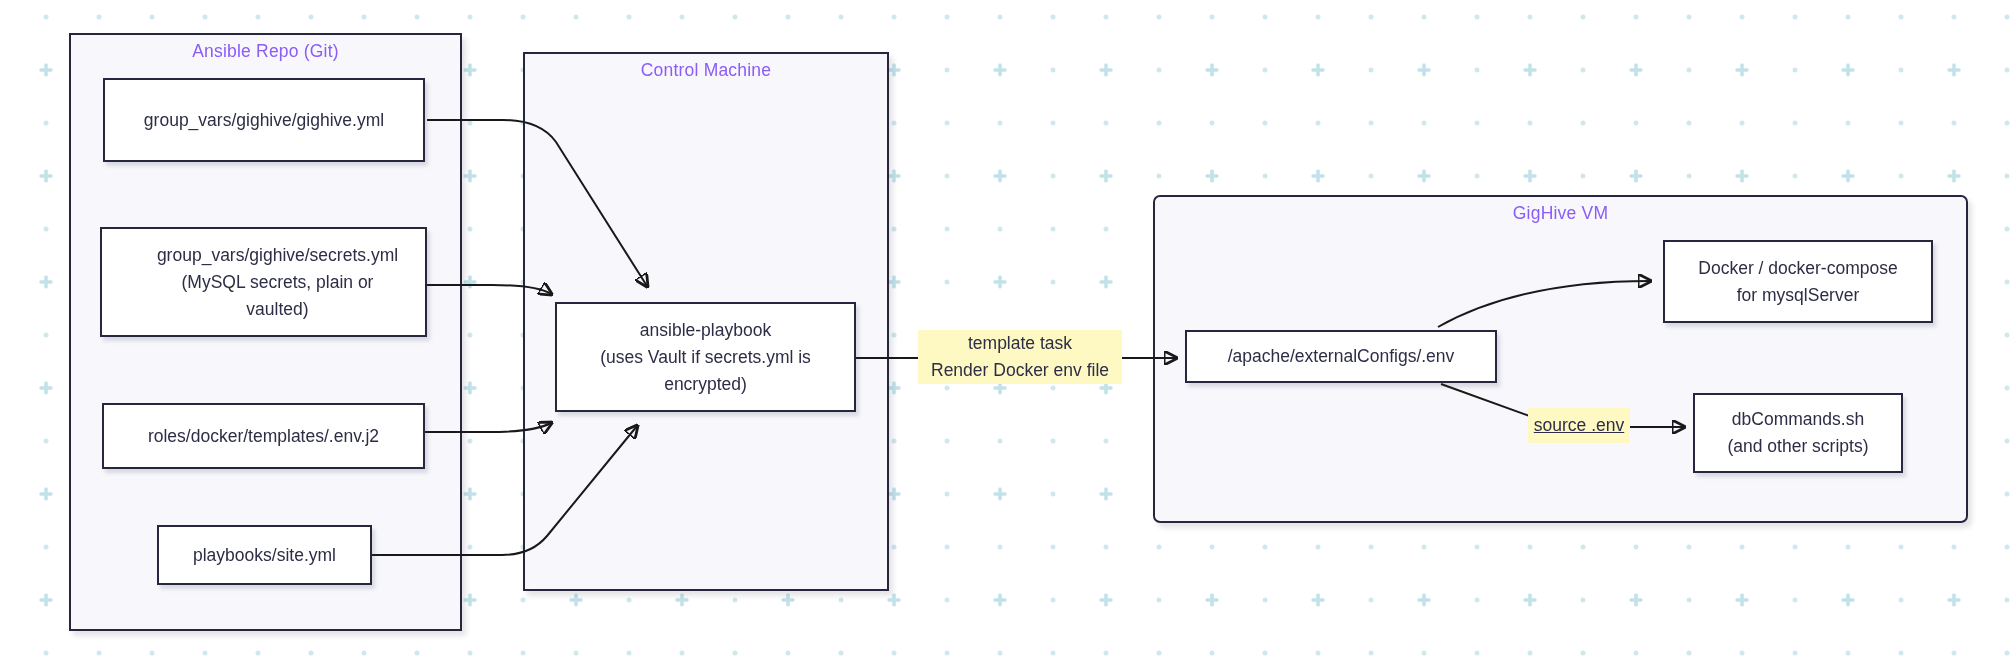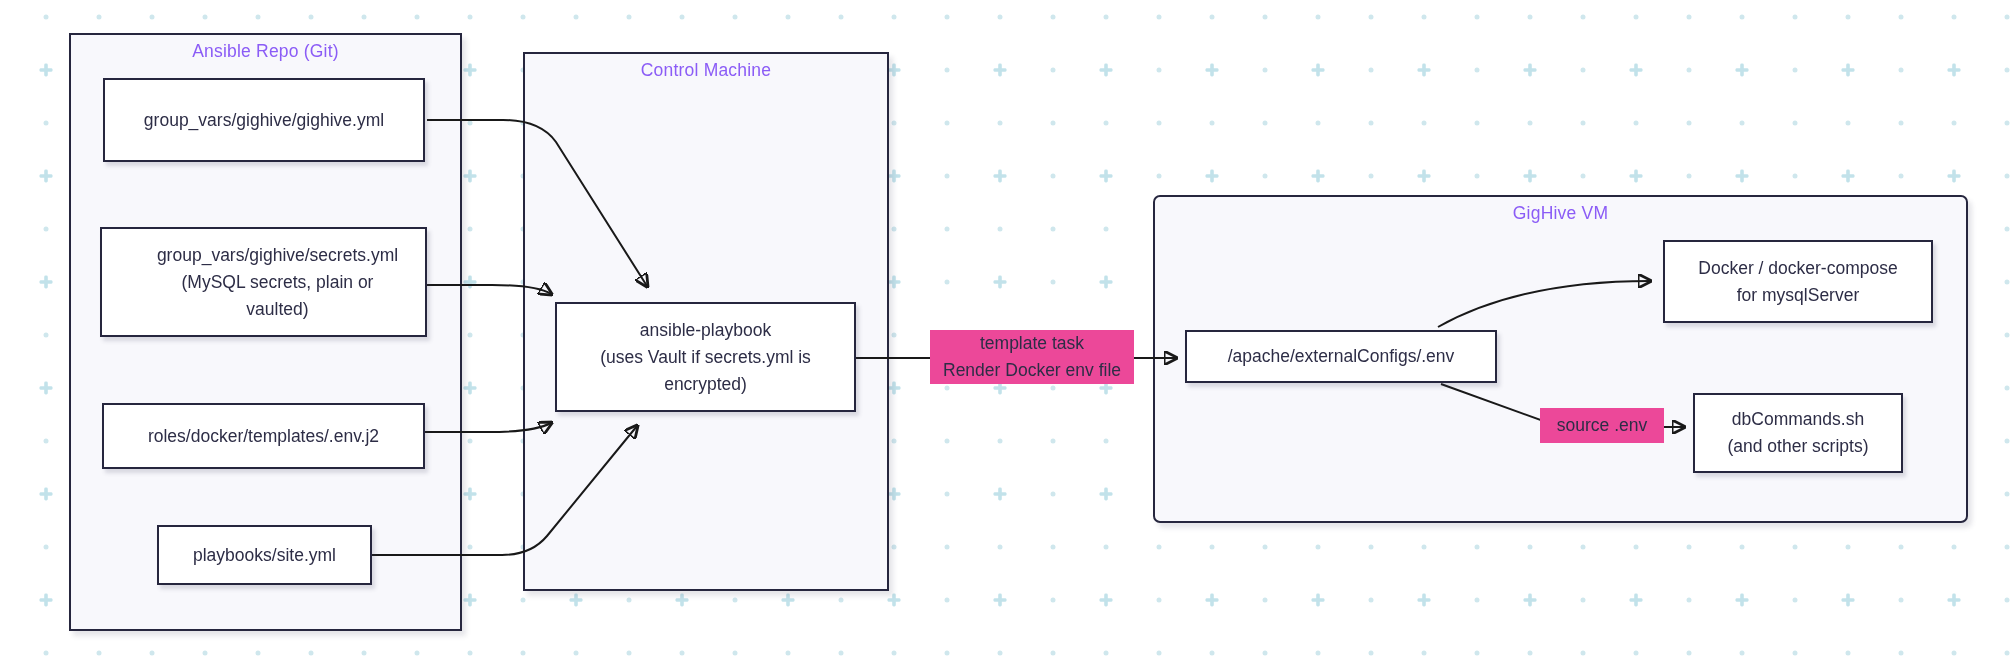--- a/index.html
+++ b/index.html
@@ -45,31 +45,30 @@
   #n-secrets {left:100px;top:227px;width:327px;height:110px;padding-left:28px;}
   #n-envj2   {left:102px;top:403px;width:323px;height:66px;}
   #n-siteyml {left:157px;top:525px;width:215px;height:60px;}
   #n-playbook{left:555px;top:302px;width:301px;height:110px;}
   #n-envfile {left:1185px;top:330px;width:312px;height:53px;}
   #n-docker  {left:1663px;top:240px;width:270px;height:83px;}
   #n-dbcmd   {left:1693px;top:393px;width:210px;height:80px;}
   
   .edge-label{
     position:absolute;
-    background:#ec4899;
+    background:#fef9c3;
     display:flex;flex-direction:column;
     justify-content:center;align-items:center;
     text-align:center;
     font-size:17.5px;line-height:27px;color:#2d2d46;
     z-index:4;
     box-sizing:border-box;
-    margin-left:12px;
   }
   #l-template{left:918px;top:330px;width:204px;height:54px;}
-  #l-source  {left:1528px;top:408px;width:124px;height:35px;}
+  #l-source  {left:1528px;top:408px;width:102px;height:35px;text-decoration:underline;}
   
   .edges{z-index:2;}
   .edges path{stroke:#191919;stroke-width:2px;fill:none;}
   .bg{z-index:0;}
 </style>
 </head>
 <body>
 
 <div class="canvas">
 

